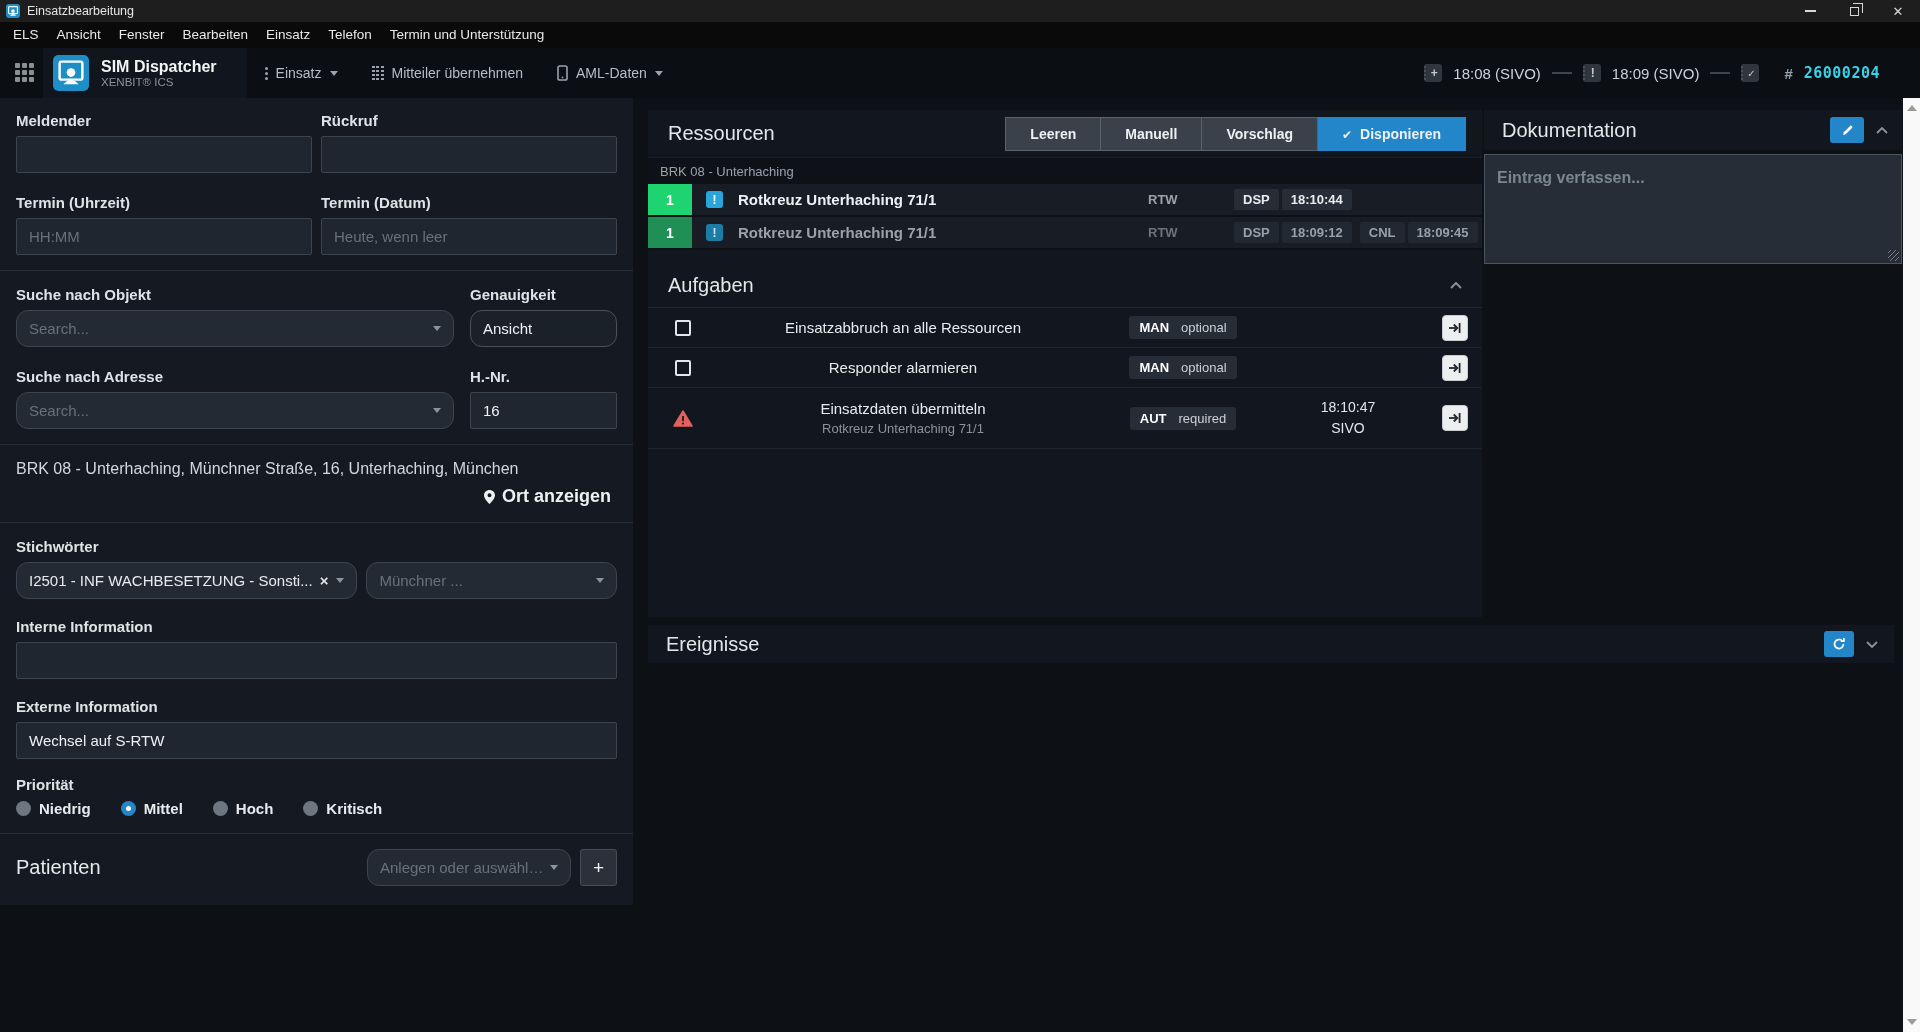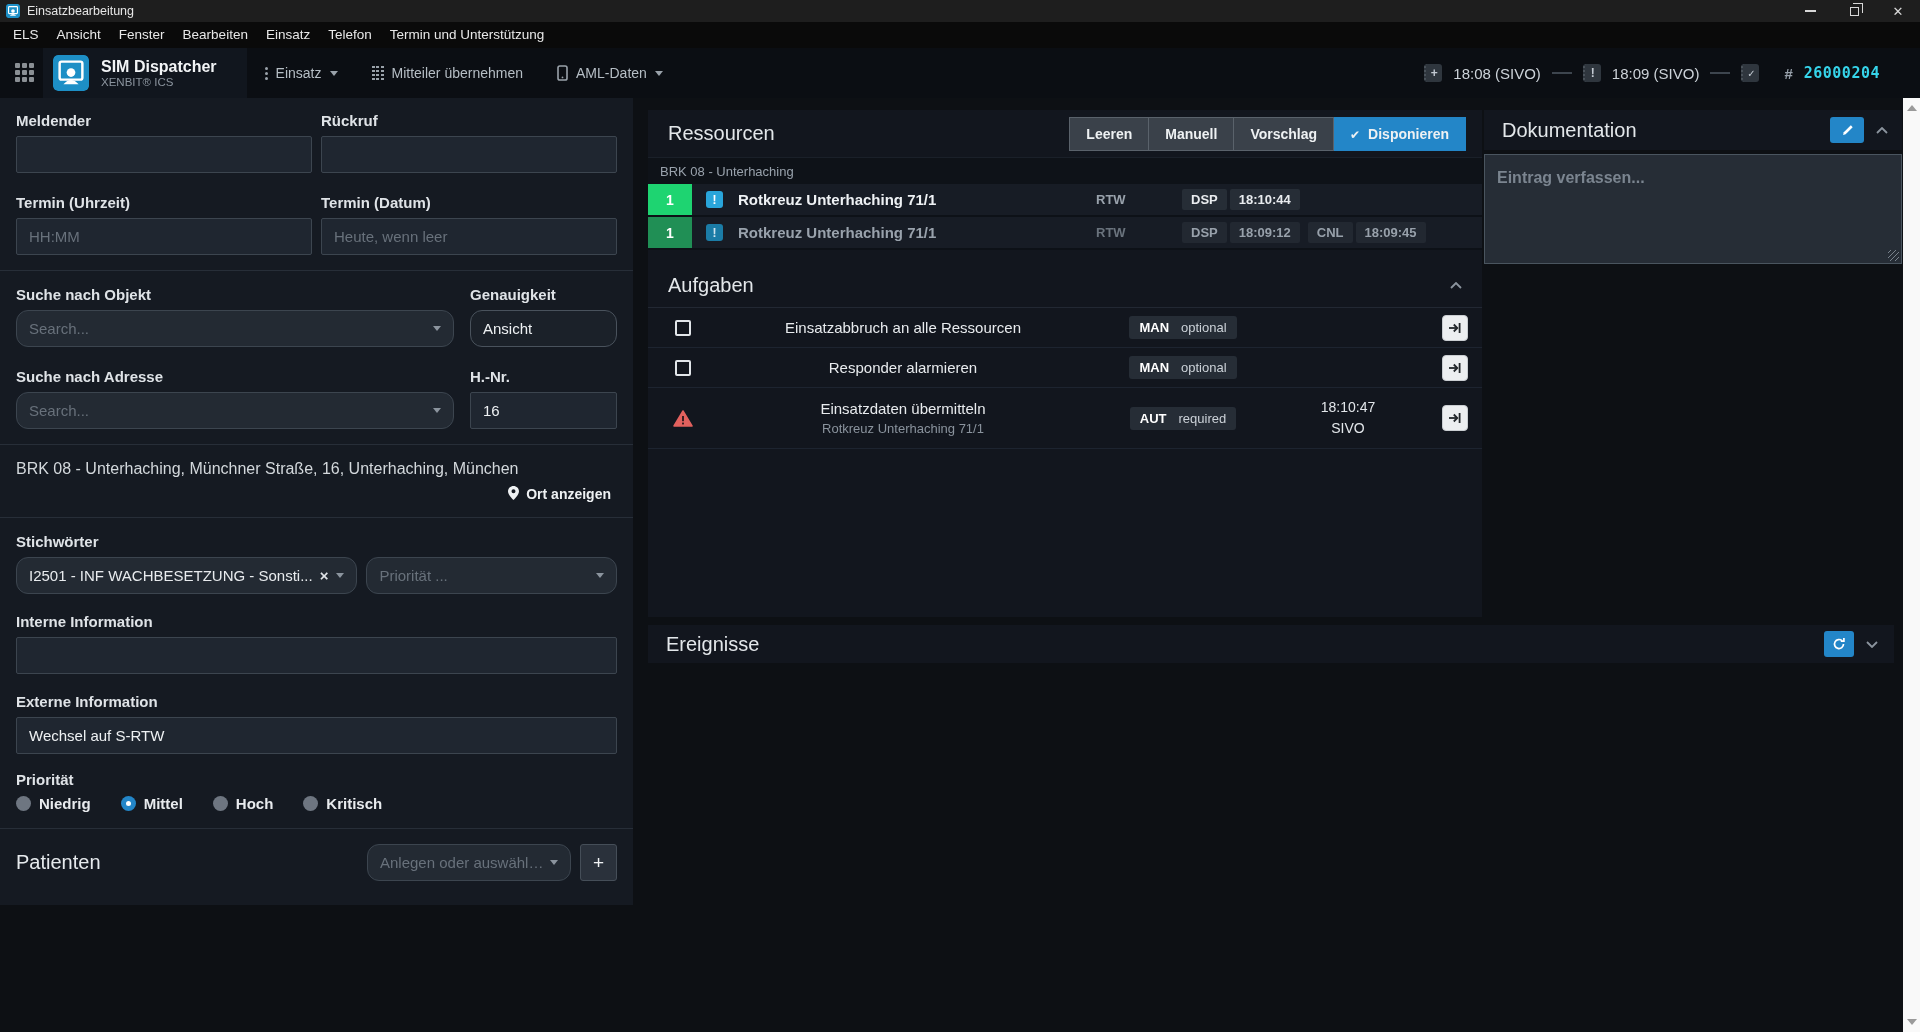--- a/index.html
+++ b/index.html
@@ -50,55 +50,55 @@
   .left-panel { position:absolute; left:0; top:0; width:633px; height:807px; background:#151a22; padding:14px 16px; overflow:hidden; }
   .f-label { font-size:15px; font-weight:700; color:#dfe3e7; margin-bottom:7px; }
   .f-input { width:100%; height:37px; background:#1f2630; border:1px solid #3c454f; border-radius:2px; color:#eef1f3; font-size:15px; padding:0 12px; outline:none; font-family:inherit; }
   .f-input::placeholder { color:#68717b; }
   .f-select { height:37px; background:#232a33; border:1px solid #3c454f; border-radius:12px; display:flex; align-items:center; padding:0 12px; color:#68717b; font-size:15px; cursor:default; }
   .f-select .caret { margin-left:auto; border-top-color:#8b949e; }
   .grid2 { display:grid; grid-template-columns:1fr 1fr; column-gap:9px; margin-bottom:21px; }
   .gridObj { display:grid; grid-template-columns:438px 1fr; column-gap:16px; margin-bottom:21px; }
   .divider { height:1px; background:#272e38; margin:15px -16px; }
   .addr { font-size:16px; color:#d3d8dc; margin:6px 0 8px; }
-  .ort { display:flex; justify-content:flex-end; gap:7px; color:#eef1f3; font-size:14px; font-weight:700; margin:8px 6px 2px 0; cursor:default; }
+  .ort { display:flex; justify-content:flex-end; align-items:center; gap:7px; color:#eef1f3; font-size:18px; font-weight:700; margin:8px 6px 2px 0; cursor:default; }
   .tagtext { color:#e8ebee; white-space:nowrap; overflow:hidden; text-overflow:ellipsis; }
   .tag-x { color:#dfe3e7; font-weight:700; margin:0 8px 0 7px; }
   .radio-row { display:flex; gap:30px; margin-top:6px; margin-bottom:16px;font-weight:bold; }
   .radio { display:flex; align-items:center; gap:8px; font-size:15px; color:#e8ebee; cursor:default; }
   .rdot { width:15px; height:15px; border-radius:50%; background:#6e7681; position:relative; }
   .radio.selected .rdot { background:#2386c8; }
   .radio.selected .rdot::after { content:""; position:absolute; left:5px; top:5px; width:5px; height:5px; border-radius:50%; background:#fff; }
   .pat-row { display:flex; align-items:center; margin-top:8px; }
   .pat-title { font-size:20px; color:#e6eaed; }
   .pat-right { margin-left:auto; display:flex; align-items:center; gap:9px; }
   .pat-select { width:204px; }
   .plus-btn { width:37px; height:37px; background:#2a313b; border:1px solid #454e58; border-radius:3px; color:#f0f2f4; font-size:19px; display:flex; align-items:center; justify-content:center; cursor:default; }
 
   
   .middle-card { position:absolute; left:648px; top:12px; width:834px; height:507px; background:#12161e; }
   .sec-title { font-size:20px; color:#e3e7ea; }
   .res-header { height:48px; display:flex; align-items:center; padding:0 16px 0 20px; border-bottom:1px solid #1a2029; }
   .btn-group { margin-left:auto; display:flex; }
-  .seg { height:34px; padding:0 16px; background:#3a414a; border:1px solid #5a626b; border-left:none; color:#eef1f3; font-weight:700; font-size:14px; display:flex; align-items:center; cursor:default; }
+  .seg { height:34px; padding:0 24px; background:#3a414a; border:1px solid #5a626b; border-left:none; color:#eef1f3; font-weight:700; font-size:14px; display:flex; align-items:center; cursor:default; }
   .seg:first-child { border-left:1px solid #5a626b; }
   .seg.primary { background:#2386c8; border-color:#2386c8; gap:8px; }
   .check-icon::before { content:"✔"; font-size:12px; }
   .group-row { height:26px; background:#0e1218; color:#99a2ac; font-size:13px; display:flex; align-items:center; padding:0 12px; }
   .res-row { height:33px; display:flex; align-items:center; background:#171c25; border-bottom:2px solid #0d1117; }
   .res-count { width:44px; align-self:stretch; display:flex; align-items:center; justify-content:center; font-weight:700; font-size:14px; color:#fff; background:#1ed471; }
   .res-row.dim .res-count { background:#208f55; }
   .res-icon { width:17px; height:17px; border-radius:3px; margin:0 15px 0 14px; background:#29a5da; color:#fff; font-weight:700; font-size:12px; display:flex; align-items:center; justify-content:center; }
   .res-icon::before { content:"!"; }
   .res-row.dim .res-icon { background:#1b7ca6; color:#cfe3ee; }
   .res-name { flex:1; font-weight:700; font-size:15px; color:#eef1f4; }
   .res-row.dim .res-name { color:#99a2ac; }
   .res-type { width:86px; font-weight:700; font-size:13px; color:#99a2ac; }
   .res-row.dim .res-type { color:#6a737d; }
-  .res-badges { width:300px; display:flex; gap:8px; }
+  .res-badges { width:248px; display:flex; gap:8px; }
   .stpair { display:flex; gap:3px; }
   .st { background:#262d36; padding:3px 9px; border-radius:2px; font-size:13px; font-weight:700; color:#e9ecef; }
   .res-row.dim .st { color:#98a1ab; background:#222831; }
 
   .tasks-header { margin-top:14px; height:44px; display:flex; align-items:center; padding:0 20px; border-bottom:1px solid #222833; }
   .chev { margin-left:auto; }
   .task-row { display:flex; align-items:center; min-height:40px; border-bottom:1px solid #1d2430; padding-right:14px;text-align:center; }
   .task-row.tall { padding:9px 14px 9px 0; }
   .t-check { width:70px; display:flex; justify-content:center; align-self:flex-start; padding-top:0; align-self:center; }
   .cbox { width:16px; height:16px; border:2px solid #e2e6ea; border-radius:2px; }
@@ -301,21 +301,21 @@
     </div>
     <div class="divider"></div>
     <div class="f-label">Stichwörter</div>
     <div class="grid2" style="margin-bottom:19px">
       <div class="f-select">
         <span class="tagtext">I2501 - INF WACHBESETZUNG - Sonsti...</span>
         <span class="tag-x">×</span>
         <span class="caret"></span>
       </div>
       <div class="f-select">
-        <span>Priorität ...</span>
+        <span>Münchner ...</span>
         <span class="caret"></span>
       </div>
     </div>
     <div class="f-label">Interne Information</div>
     <input class="f-input" style="margin-bottom: 19px;">
     <div class="f-label">Externe Information</div>
     <input class="f-input" style="margin-bottom: 17px;" value="Wechsel auf S-RTW">
     <div class="f-label">Priorität</div>
     <div class="radio-row">
       <label class="radio">

